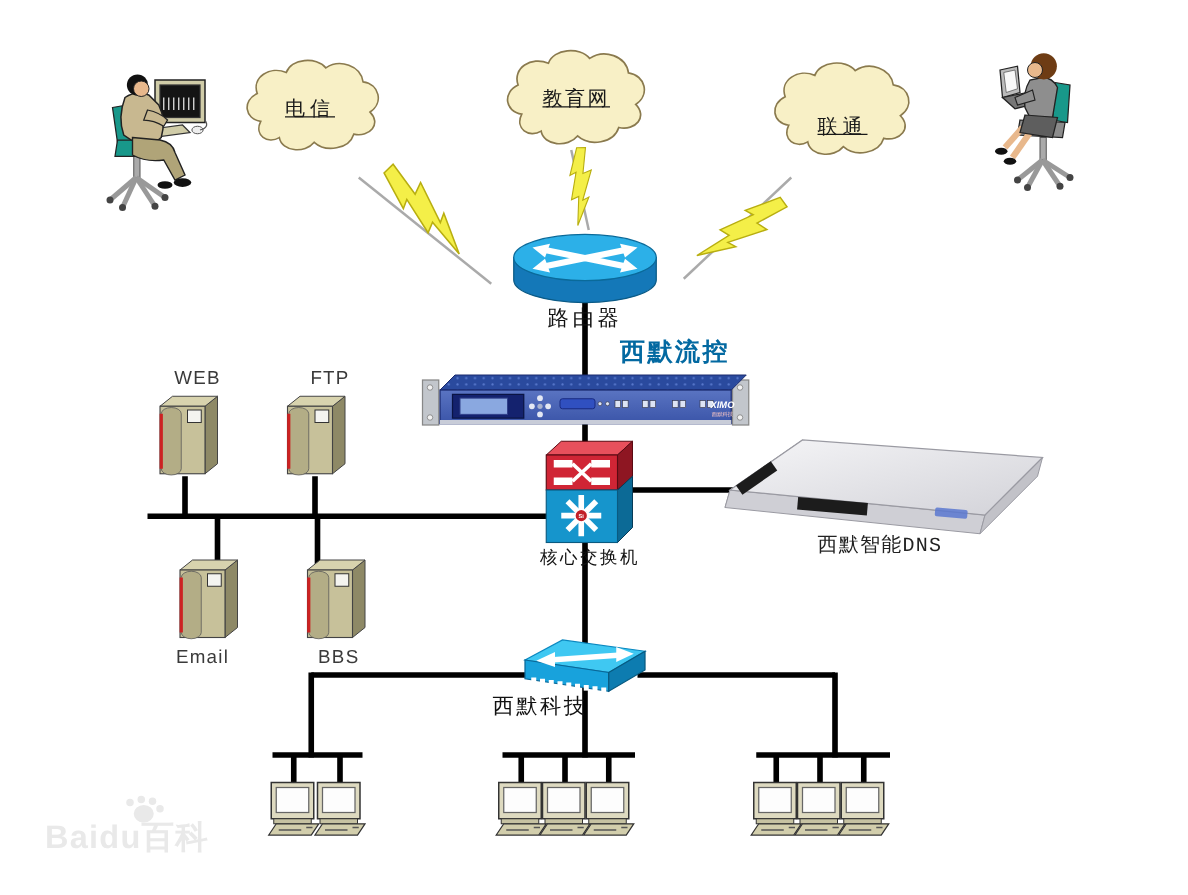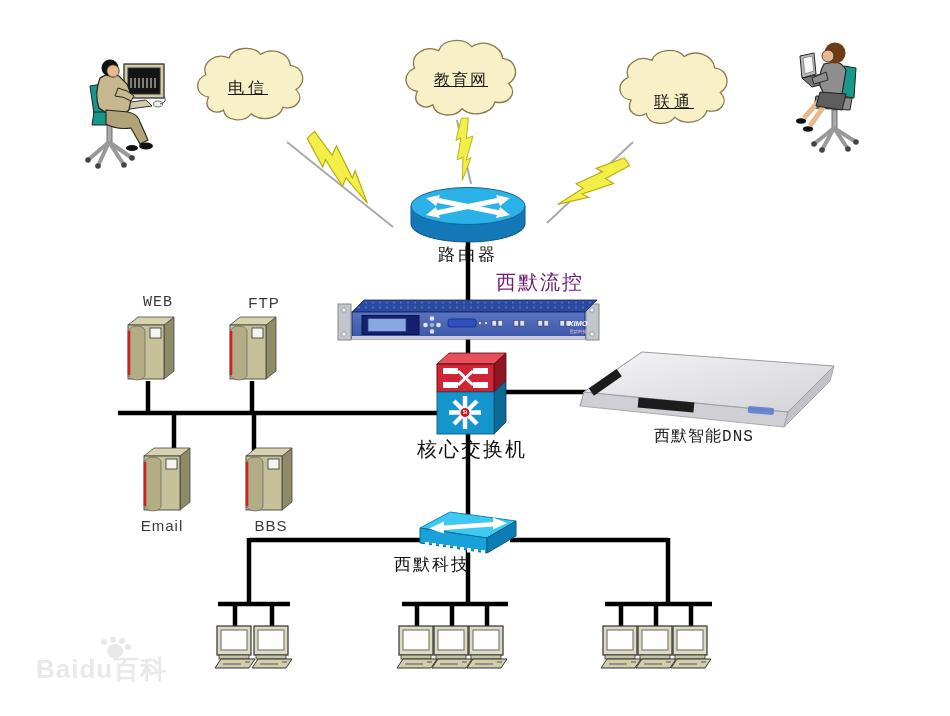--- a/index.html
+++ b/index.html
@@ -8,22 +8,22 @@
     font-family:"Liberation Sans","DejaVu Sans",sans-serif;
   }
   .stage svg.diagram{position:absolute;left:0;top:0;}
   .lbl{
     position:absolute;transform:translateX(-50%);white-space:nowrap;
     color:#111;line-height:1.1;text-align:center;
   }
   .lbl-cloud{font-size:16px;letter-spacing:4px;color:#191919;text-decoration:underline;}
   .lbl-cloud.edu{letter-spacing:2px;}
   .lbl-router{left:468px;top:246px;font-size:17px;letter-spacing:3px;}
-  .lbl-flow{left:540px;top:271px;font-size:20px;font-weight:normal;letter-spacing:2px;color:#701a75;}
-  .lbl-core{left:472px;top:438px;font-size:20px;letter-spacing:2px;}
+  .lbl-flow{left:540px;top:271px;font-size:20px;font-weight:bold;letter-spacing:2px;color:#0369a1;}
+  .lbl-core{left:472px;top:438px;font-size:14px;letter-spacing:2px;}
   .lbl-access{left:432px;top:556px;font-size:17px;letter-spacing:2px;}
   .lbl-dns{left:704px;top:429px;font-size:16px;letter-spacing:1px;color:#222;font-family:Liberation Mono, monospace;}
   .lbl-server{font-size:15px;color:#3a3a3a;letter-spacing:1px;}
   .wm-baidu{
     position:absolute;left:36px;top:652px;font-size:26px;font-weight:bold;
     color:#e9e9e9;letter-spacing:1px;
   }
   .wm-baidu .paw{position:absolute;left:58px;top:-16px;}
   .wm-toutiao{
     position:absolute;left:753px;top:666px;font-size:24px;font-weight:bold;
@@ -333,21 +333,21 @@
 <div class="lbl lbl-cloud" style="left:248px;top:79px;">电信</div>
 <div class="lbl lbl-cloud edu" style="left:461px;top:71px;text-align:right;">教育网</div>
 <div class="lbl lbl-cloud" style="left:674px;top:93px;">联通</div>
 
 <div class="lbl lbl-router">路由器</div>
 <div class="lbl lbl-flow">西默流控</div>
 <div class="lbl lbl-core">核心交换机</div>
 <div class="lbl lbl-access">西默科技</div>
 <div class="lbl lbl-dns">西默智能DNS</div>
 
-<div class="lbl lbl-server" style="left:158px;top:295px;font-family:Liberation Mono, monospace;">WEB</div>
+<div class="lbl lbl-server" style="left:158px;top:295px;">WEB</div>
 <div class="lbl lbl-server" style="left:264px;top:295px;">FTP</div>
 <div class="lbl lbl-server" style="left:162px;top:518px;">Email</div>
 <div class="lbl lbl-server" style="left:271px;top:518px;">BBS</div>
 
 <div class="wm-baidu">
   <svg class="paw" width="44" height="24" viewBox="0 0 44 24">
     <g fill="#e9e9e9">
       <circle cx="10" cy="6" r="3"></circle>
           <circle cx="19" cy="3.5" r="3"></circle>
       <circle cx="28" cy="5" r="3"></circle>

